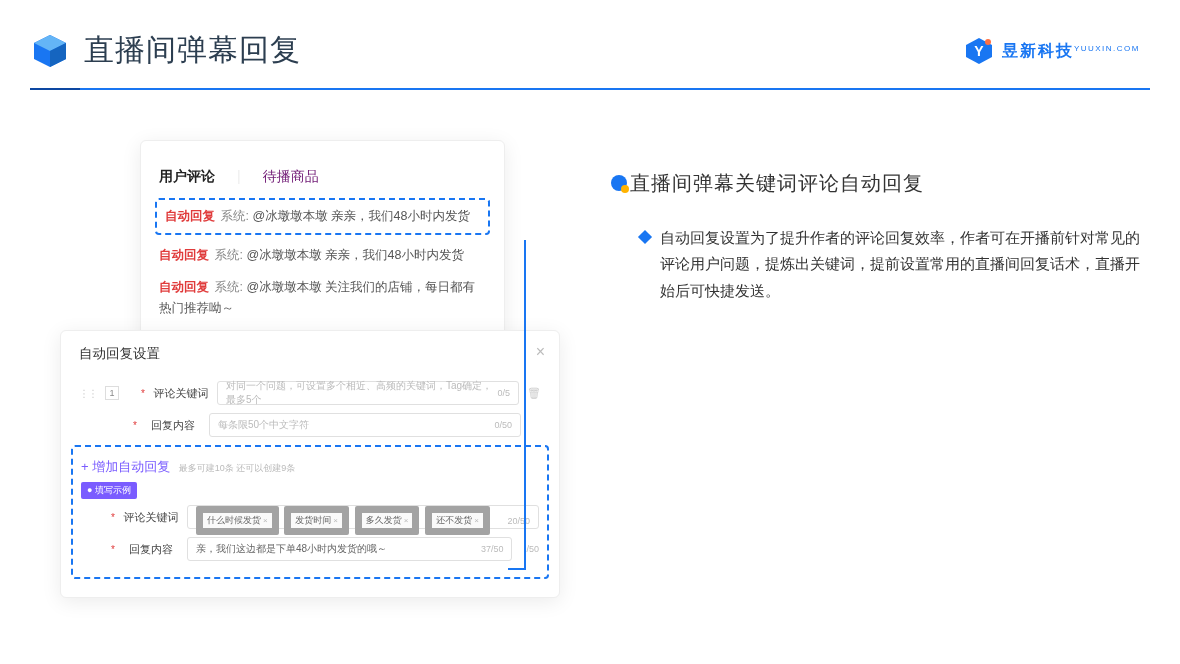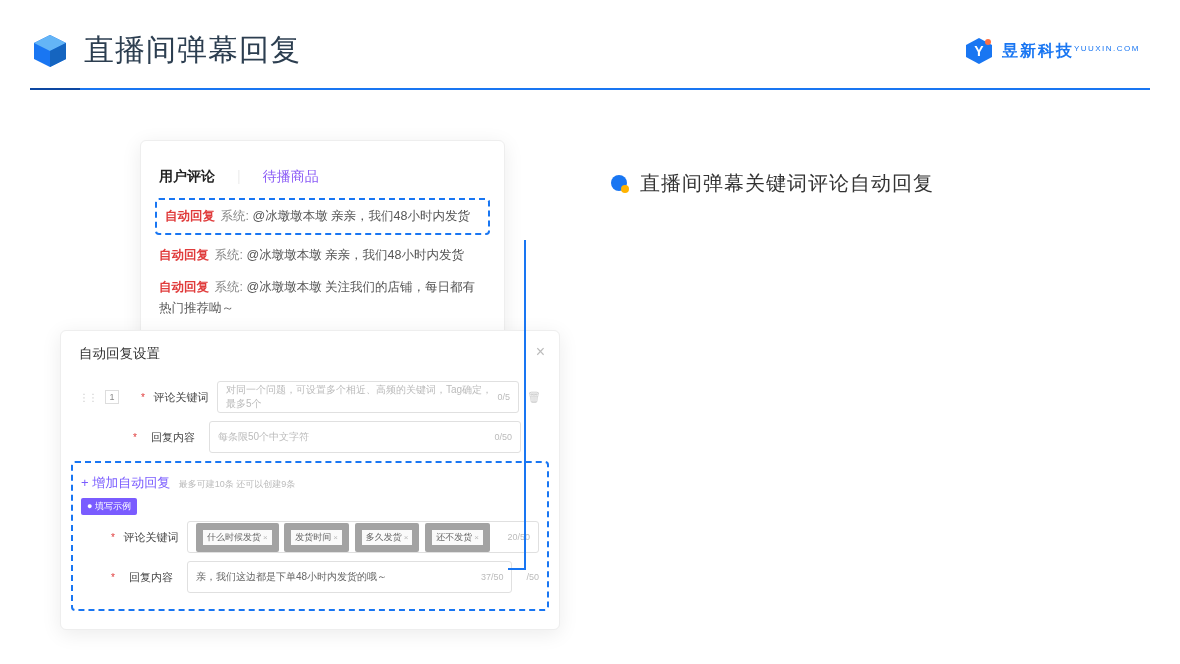--- a/index.html
+++ b/index.html
@@ -17,55 +17,55 @@
 .header-rule::before { content:""; position:absolute; left:0; width:50px; height:2px; background:#0D47A1; }
 
 
 .panels { position:absolute; top:140px; left:60px; width:510px; }
 
 .card { background:#fff; border:1px solid #eee; border-radius:6px; box-shadow:0 4px 20px rgba(0,0,0,0.08); }
 .card-top { width:365px; margin-left:80px; padding:18px 18px 22px 18px; position:relative; }
 
 .tabs { display:flex; gap:22px; font-size:14px; margin-bottom:14px;margin-top:9px; }
 .tab-active { font-weight:700; color:#222; }
-.tab-inactive { color:#8b5cf6; }
+.tab-inactive { color:#701a75; }
 .tabsep { color:#eee; }
 
 .highlight-box { border:2px dashed #1976F2; border-radius:4px; padding:6px 8px; margin:-2px -4px 10px -4px; }
 .cline { font-size:12.5px; color:#555; line-height:1.7; }
 .tag-auto { color:#e03b3b; font-weight:600; margin-right:2px; }
 .sys { color:#888; }
 
 .card-bottom { width:500px; margin-top:-12px; padding:14px 18px 18px 18px; position:relative; }
 .modal-title { font-size:13.5px; color:#333; font-weight:500; margin-bottom:18px; }
 .close-x { position:absolute; right:14px; top:12px; color:#bbb; font-size:16px; cursor:pointer; }
 
 .formrow { display:flex; align-items:center; gap:8px; margin-bottom:8px; }
 .idx { width:14px; height:14px; border:1px solid #ddd; font-size:9px; display:flex; align-items:center; justify-content:center; color:#888; }
 .dragdots { color:#ccc; font-size:10px; letter-spacing:-1px; }
 .req { color:#e03b3b; font-size:10px; }
 .flabel { font-size:11px; color:#444; width:56px; text-align:center; }
-.finput { flex:1; height:32px; border:1px solid #e0e0e0; border-radius:3px; padding:0 8px; font-size:10px; color:#bbb; display:flex; align-items:center; justify-content:space-between; }
+.finput { flex:1; height:24px; border:1px solid #e0e0e0; border-radius:3px; padding:0 8px; font-size:10px; color:#bbb; display:flex; align-items:center; justify-content:space-between; }
 .finput .val { color:#666; }
 .counter { color:#bbb; font-size:9px; }
 .del-icon { color:#ccc; font-size:11px; }
 
 .dashed-wrap { border:2px dashed #1976F2; border-radius:4px; padding:10px 8px 8px 8px; margin-top:8px; margin-left:-8px; margin-right:-8px; }
 .addlink { color:#7a5cff; font-size:13px;text-align:right; }
 .addhint { color:#bbb; font-size:9px; margin-left:4px; }
 .pill { display:inline-block; background:#7a5cff; color:#fff; font-size:9px; padding:2px 6px; border-radius:2px; margin:6px 0; }
 .tagchip { display:inline-flex; align-items:center; border:7px solid #a3a3a3; border-radius:2px; font-size:9px; color:#666; padding:1px 4px; margin-right:3px; background:#fafafa; }
 .tagchip .x { color:#bbb; margin-left:2px; font-size:8px; }
 
 
 .connector { position:absolute; border-right:2px solid #1976F2; border-bottom:2px solid #1976F2; }
 
 
 .right { position:absolute; top:170px; left:610px; width:530px; }
-.sect-head { display:flex; align-items:center; gap:10px; margin-bottom:28px; }
+.sect-head { display:flex; align-items:center; gap:0; margin-bottom:28px; }
 .bubble { width:20px; height:20px; position:relative; }
 .sect-title { font-size:20px; color:#333; letter-spacing:1px; }
 .bullet-item { display:flex; gap:10px; margin-bottom:30px; padding-left:30px; }
 .diamond { width:10px; height:10px; background:#1976F2; transform:rotate(45deg); margin-top:7px; flex-shrink:0; }
 .btext { font-size:15px; color:#333; line-height:1.75; }
 </style>
 </head>
 <body>
 
 <div class="header">
@@ -194,13 +194,17 @@
 <div class="right">
   <div class="sect-head">
     <div class="bubble">
       <svg viewBox="0 0 20 20">
           <circle cx="9" cy="9" r="8" fill="#1976F2"></circle>
           <circle cx="15" cy="15" r="4" fill="#FFB300"></circle>
         </svg>
     </div>
     <div class="sect-title">直播间弹幕关键词评论自动回复</div>
   </div>
+  <div class="bullet-item">
+    <div class="diamond"></div>
+    <div class="btext">自动回复设置为了提升作者的评论回复效率，作者可在开播前针对常见的评论用户问题，提炼出关键词，提前设置常用的直播间回复话术，直播开始后可快捷发送。</div>
+  </div>
 </div>
 
 </body></html>

